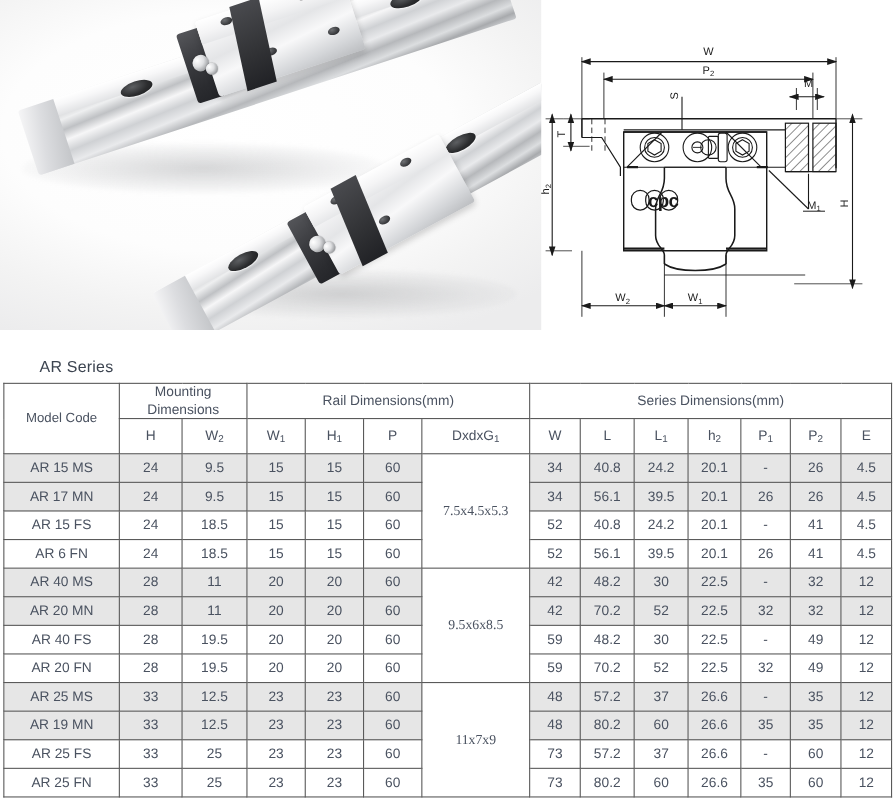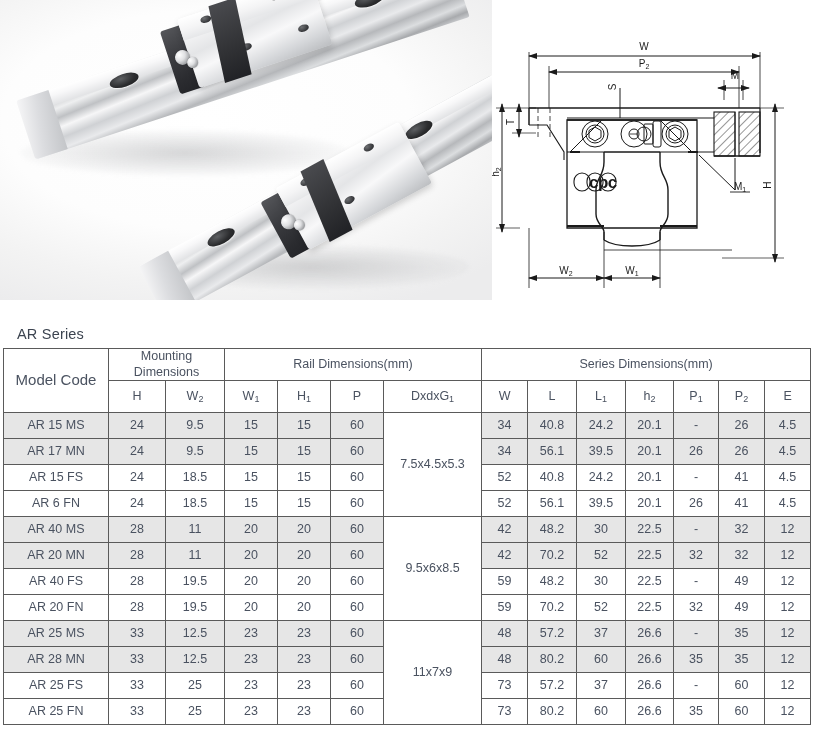--- a/index.html
+++ b/index.html
@@ -82,45 +82,45 @@
     background: radial-gradient(ellipse at 50% 50%, rgba(120,122,126,.30) 0%, rgba(160,162,166,.13) 55%, rgba(255,255,255,0) 78%);
     filter: blur(2px);
   }
 
   
   .drawing { position: absolute; left: 492px; top: 0; width: 321px; height: 300px; }
   .drawing svg { display:block; }
 
   
   .series-title {
-    position: absolute; left: 17px; top: 326px;
+    position: absolute; left: 36px; top: 326px;
     font-size: 14.5px; color: #3c4450; letter-spacing: .2px;
   }
   .tbl-wrap { position: absolute; left: 3px; top: 348px; width: 807px; }
   table.spec {
     border-collapse: collapse;
     width: 807px;
     table-layout: fixed;
     font-size: 12.5px;
     color: #4a5260;
   }
   table.spec th, table.spec td {
     border: 1px solid #5a5a5a;
     text-align: center;
     vertical-align: middle;
     padding: 0;
     font-weight: normal;
     line-height: 1.25;
   }
   table.spec th { height: 32px; color:#4a5260; }
   th.grp { height: 38px; font-size: 12.5px; }
-  th.model { font-size: 15px; }
+  th.model { font-size: 12px; }
   table.spec td { height: 26px; font-size: 12.5px; }
   tr.shaded td { background: #e6e6e6; }
-  td.dxd { font-size: 12.5px; background: #ffffff !important; }
+  td.dxd { font-size: 12.5px; background: #ffffff !important; font-family: Liberation Serif, serif; }
   .sub { font-size: 9px; vertical-align: -0.18em; }
 </style>
 </head>
 <body>
 
 <div class="page">
 
   <div class="top-area">
 
     <div class="photo">
@@ -483,21 +483,21 @@
             <td class="dxd" rowspan="4">11x7x9</td>
             <td>48</td>
             <td>57.2</td>
             <td>37</td>
             <td>26.6</td>
             <td>-</td>
             <td>35</td>
             <td>12</td>
           </tr>
           <tr class="shaded">
-            <td>AR 28 MN</td>
+            <td>AR 19 MN</td>
             <td>33</td>
             <td>12.5</td>
             <td>23</td>
             <td>23</td>
             <td>60</td>
             <td>48</td>
             <td>80.2</td>
             <td>60</td>
             <td>26.6</td>
             <td>35</td>

